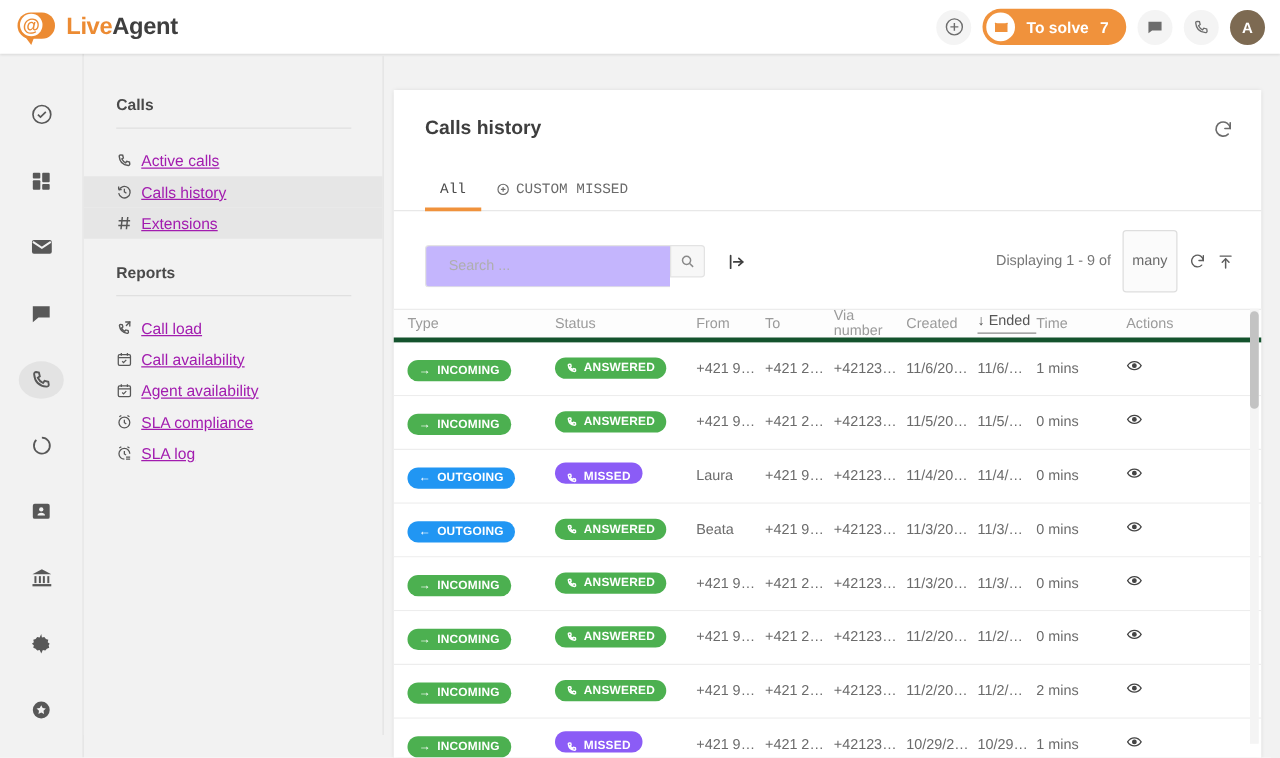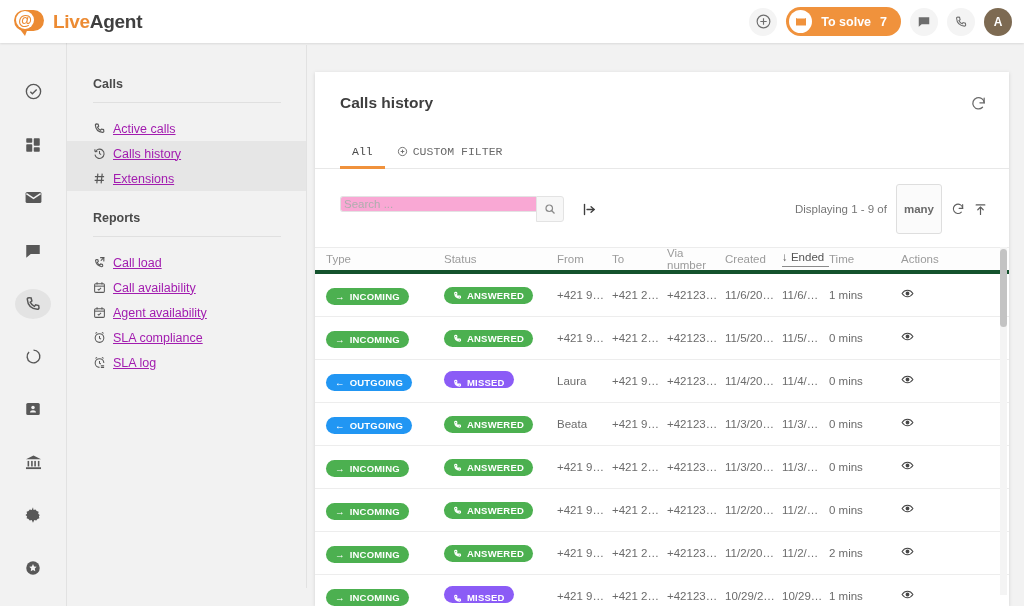--- a/index.html
+++ b/index.html
@@ -128,38 +128,38 @@
          display: flex; align-items: center; gap: 5px; }
   .tab.active { color: #4a4a4a; }
   .tab.active:after {
     content: ""; position: absolute; left: 0; bottom: -1px;
     width: 100%; height: 3px; background: #f0923c;
   }
 
   .toolbar { display: flex; align-items: center; padding: 15px 22px 13px 25px; }
   .search-group { display: flex; height: 26px; }
   .search-input {
-    width: 196px; height: 16px; border: 1px solid #e3e3e3; border-right: none;
-    border-radius: 3px 0 0 3px; background: #f9a8d4;
-    font-size: 11.5px; color: #555; padding: 0 3px;
+    width: 196px; height: 34px; border: 1px solid #e3e3e3; border-right: none;
+    border-radius: 3px 0 0 3px; background: #c4b5fd;
+    font-size: 11.5px; color: #555; padding: 0 18px;
     font-family: "Liberation Sans", sans-serif; outline: none;
   }
   .search-input::placeholder { color: #aeaeae; }
   .search-btn {
     width: 28px; height: 26px; border: 1px solid #e3e3e3;
     border-radius: 0 3px 3px 0; background: #f7f7f7;
     display: flex; align-items: center; justify-content: center;
     color: #8a8a8a; cursor: pointer;
   }
   .toolbar-ico { margin-left: 18px; color: #3f3f3f; cursor: pointer; display: flex; align-items: center; }
   .toolbar-right { margin-left: auto; display: flex; align-items: center; gap: 9px; }
   .display-txt { font-size: 11.5px; color: #767676; }
   .many-box {
     font-size: 11.5px; color: #6a6a6a; border: 1px solid #dedede;
-    border-radius: 3px; padding: 18px 7px; background: #fbfbfb; cursor: pointer; font-weight: bold;
+    border-radius: 3px; padding: 18px 7px; background: #fbfbfb; cursor: pointer;
   }
   .tb-ico { color: #5d5d5d; cursor: pointer; display: flex; align-items: center; }
 
   
   .table-wrap { position: relative; }
   .thead {
     display: flex; align-items: center; height: 27px;
     border-top: 1px solid #ececec; border-bottom: 4px solid #14532d;
     background: #fdfdfd; padding-left: 11px;
   }
@@ -455,21 +455,21 @@
       <div class="tab active">
         <span>All</span>
       </div>
       <div class="tab">
         <span>
           <svg width="11" height="11" viewBox="0 0 24 24" fill="none" stroke="currentColor" stroke-width="2">
             <circle cx="12" cy="12" r="9"></circle>
               <path d="M12 8v8M8 12h8"></path>
           </svg>
         </span>
-        <span>CUSTOM FILTER</span>
+        <span>CUSTOM MISSED</span>
       </div>
     </div>
 
     <div class="toolbar">
       <div class="search-group">
         <input class="search-input" type="text" placeholder="Search ..." style="">
         <div class="search-btn">
           <span>
             <svg width="12" height="12" viewBox="0 0 24 24" fill="none" stroke="currentColor" stroke-width="2.4">
               <circle cx="10.5" cy="10.5" r="6.5"></circle>

